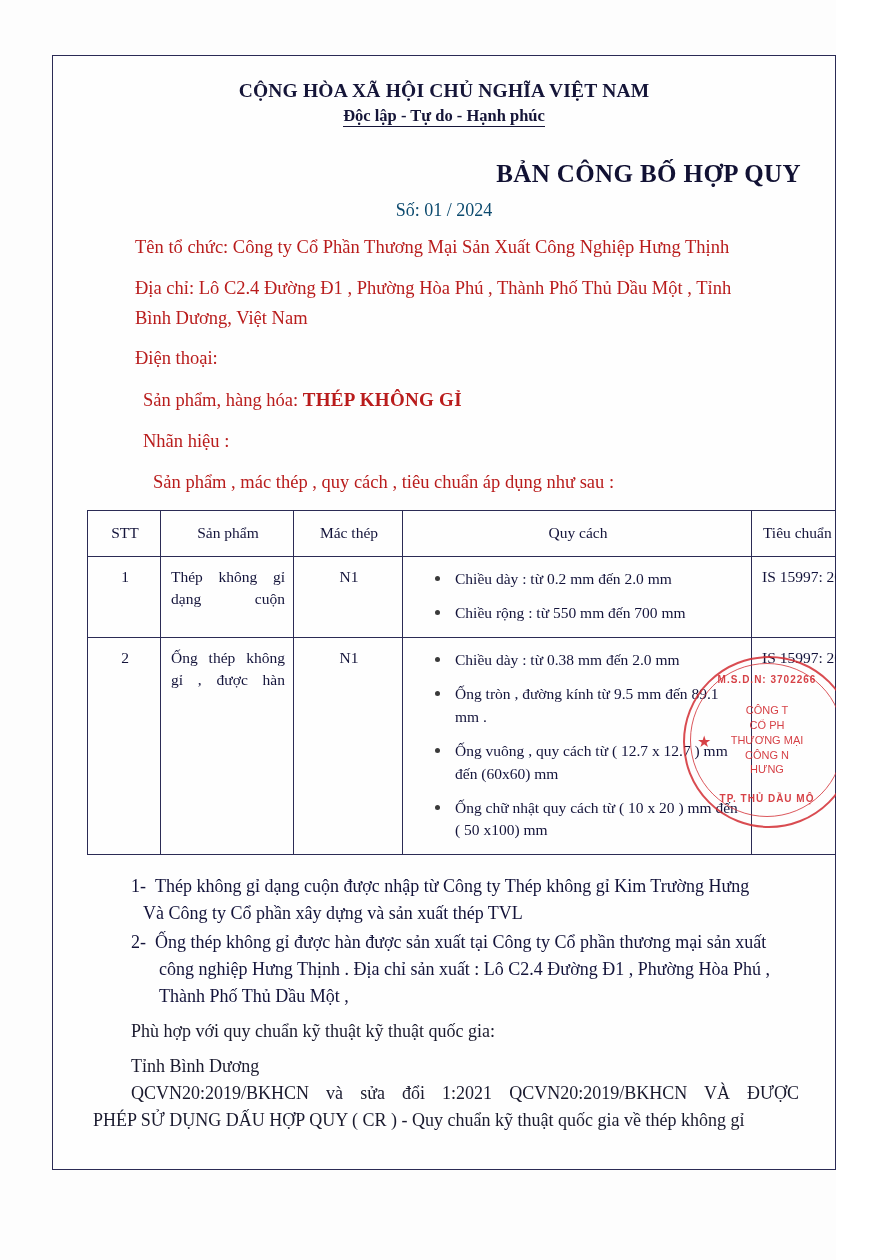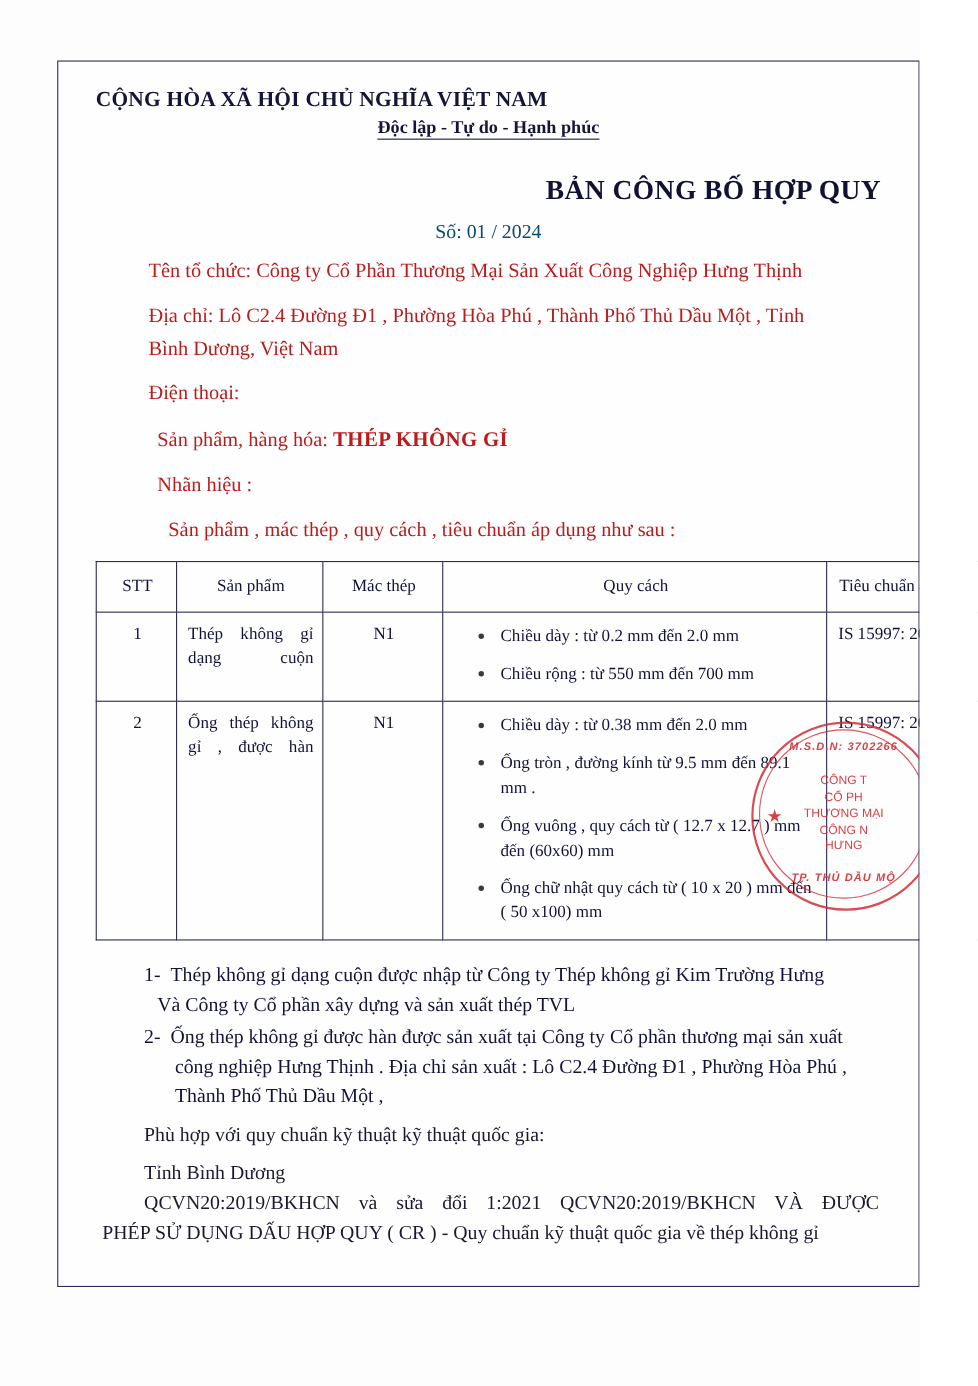--- a/index.html
+++ b/index.html
@@ -34,20 +34,21 @@
   }
   .inner {
     position: absolute;
     left: 0; top: 0;
     width: 100%;
     height: 100%;
     padding: 18px 34px 0 34px;
     box-sizing: border-box;
   }
   .nation-title {
+    text-align: center;
     font-weight: bold;
     font-size: 19.5px;
     letter-spacing: 0.2px;
     color: #151538;
     margin-top: 6px;
   }
   .nation-motto {
     text-align: center;
     font-weight: bold;
     font-size: 16.5px;
@@ -217,21 +218,20 @@
   }
   .stamp-arc-top, .stamp-arc-bottom {
     position: absolute;
     width: 100%;
     text-align: center;
     color: #d22d33;
     font-family: "Liberation Sans", sans-serif;
     font-size: 10px;
     font-weight: bold;
     opacity: .9;
-    font-style: italic;
   }
   .stamp-arc-top { top: 18px; letter-spacing: 1px; }
   .stamp-arc-bottom { bottom: 20px; letter-spacing: 1px; }
   .clip-right {
     position: absolute;
     right: 0; top: 0;
     width: 53px; height: 1260px;
     background: #ffffff;
   }
 </style>

